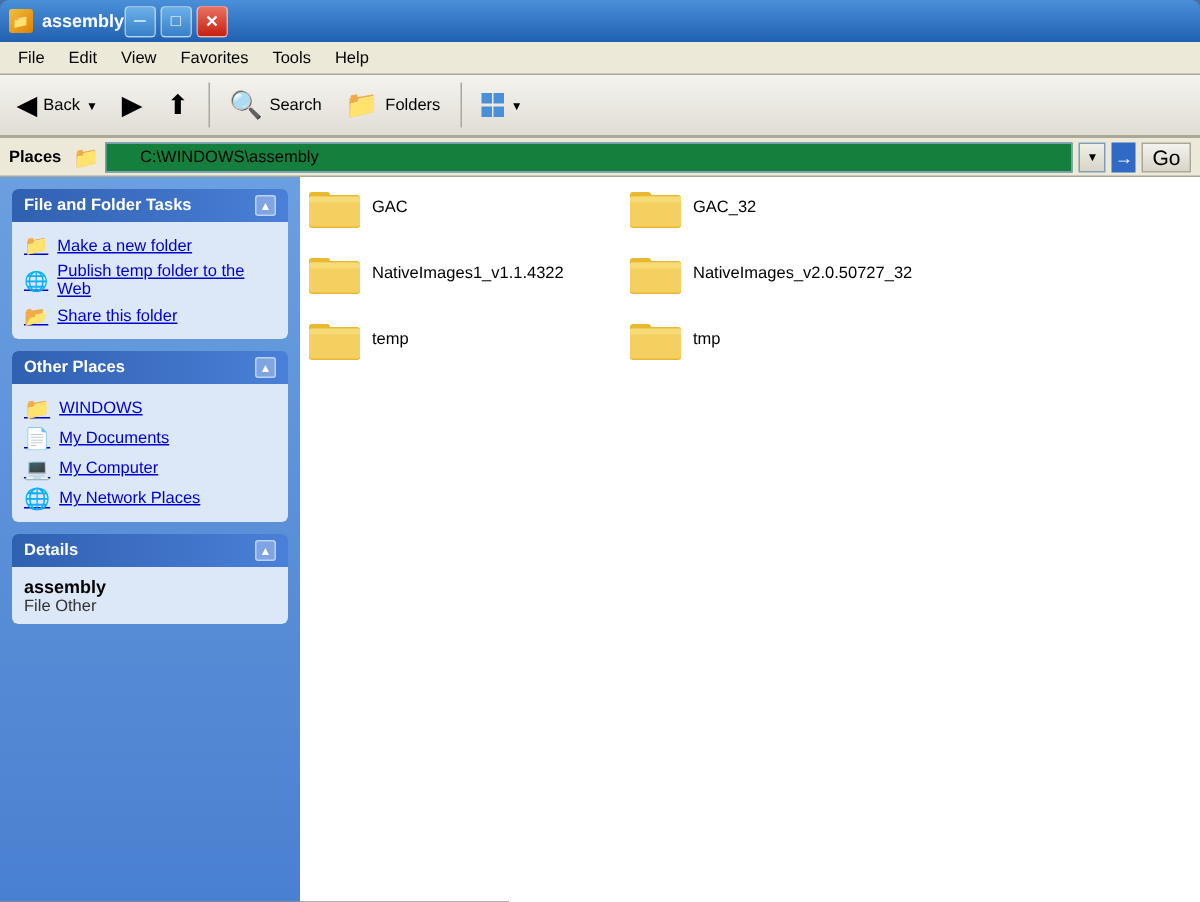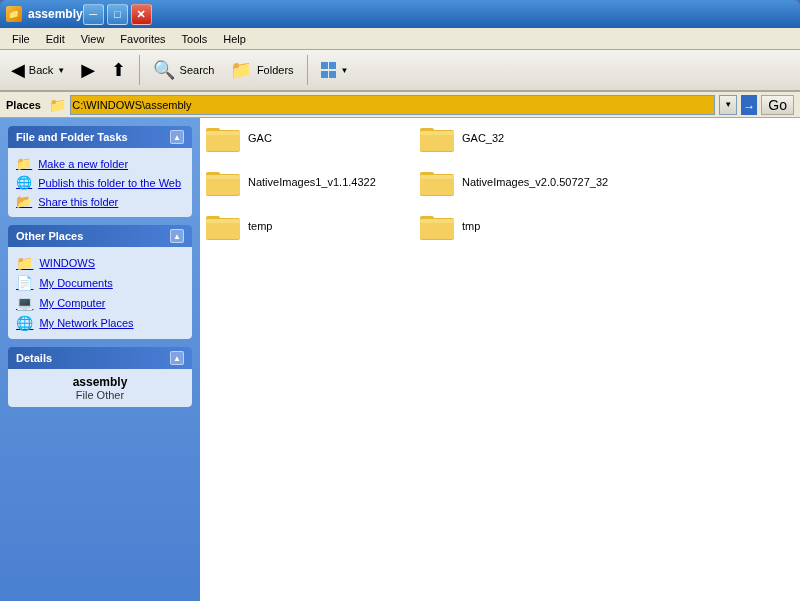--- a/index.html
+++ b/index.html
@@ -83,23 +83,23 @@
       align-items: center;
       padding: 0 6px;
       border-bottom: 1px solid #aca899;
       gap: 4px;
     }
     #addr-label { font-size: 11px; font-weight: bold; color: #000; margin-right: 4px; }
     #addr-input {
       flex: 1;
       height: 20px;
       border: 1px solid #7f9db9;
-      background: #eab308;
-      font-size: 11px;
-      padding: 0 1px;
+      background: #15803d;
+      font-size: 11px;
+      padding: 0 22px;
       outline: none;
     }
     #addr-dropdown {
       width: 18px; height: 20px;
       border: 1px solid #7f9db9;
       background: linear-gradient(to bottom, #f0f0e8, #d8d4c8);
       cursor: pointer;
       display: flex; align-items: center; justify-content: center;
       font-size: 8px;
     }
@@ -117,21 +117,20 @@
       background: #316ac5;
       display: flex; align-items: center; justify-content: center;
       color: white; font-size: 10px;
     }
 
     
     #main {
       display: flex;
       height: calc(601px - 28px - 22px - 42px - 26px);
       background: #7f1d1d;
-      text-align: center;
     }
 
     
     #left-panel {
       width: 200px;
       min-width: 200px;
       background: linear-gradient(to bottom, #6a9fe0 0%, #4a80d0 100%);
       padding: 8px;
       display: flex;
       flex-direction: column;
@@ -303,21 +302,21 @@
         <span>File and Folder Tasks</span>
         <div class="panel-collapse-btn">▲</div>
       </div>
       <div class="panel-body">
         <div class="panel-link">
           <span class="panel-link-icon">📁</span>
           <span>Make a new folder</span>
         </div>
         <div class="panel-link">
           <span class="panel-link-icon">🌐</span>
-          <span>Publish this folder to the Web</span>
+          <span>Publish temp folder to the Web</span>
         </div>
         <div class="panel-link">
           <span class="panel-link-icon">📂</span>
           <span>Share this folder</span>
         </div>
       </div>
     </div>
 
     <div class="panel-section">
       <div class="panel-header">

